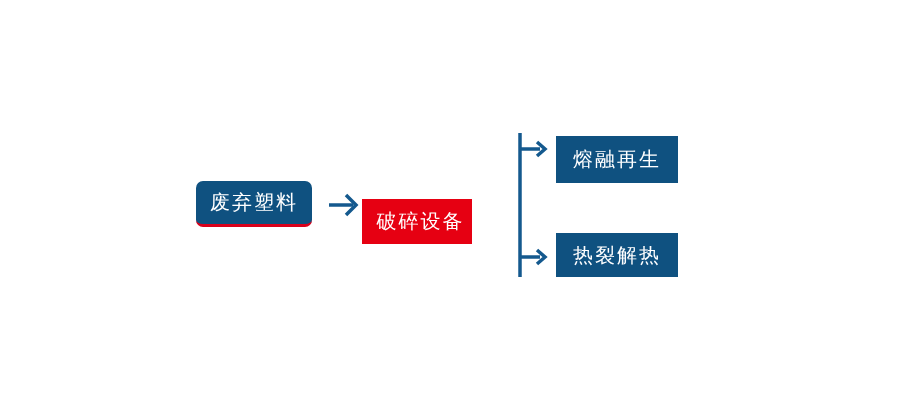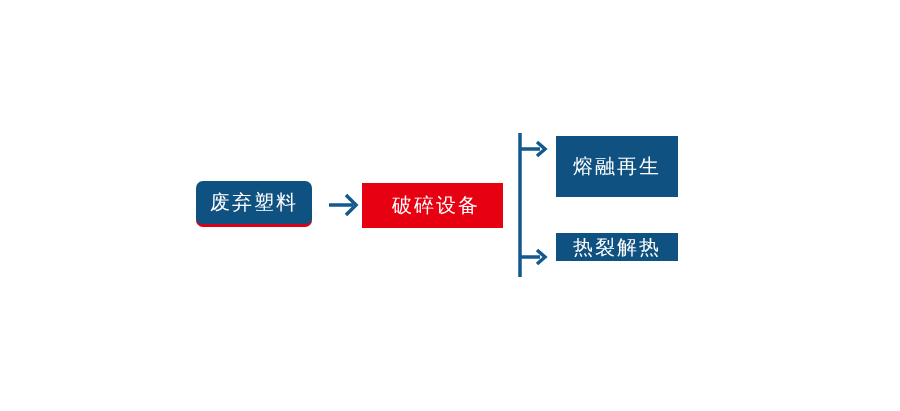--- a/index.html
+++ b/index.html
@@ -29,27 +29,27 @@
   }
   .node-blue { background: #0F5180; }
   .node-red  { background: #E60012; }
 
   #node-waste {
     left: 196px; top: 181px; width: 116px; height: 46px;
     border-bottom: 3px solid #D9001B;
     border-radius: 7px;
   }
   #node-crush {
-    left: 362px; top: 183px; width: 141px; height: 45px; padding-left: 7px;
+    left: 362px; top: 199px; width: 110px; height: 45px; padding-left: 7px;
   }
   #node-melt {
-    left: 556px; top: 136px; width: 122px; height: 61px;
+    left: 556px; top: 136px; width: 122px; height: 47px;
   }
   #node-pyro {
-    left: 556px; top: 233px; width: 122px; height: 28px;
+    left: 556px; top: 233px; width: 122px; height: 44px;
   }
 
   svg.connector {
     position: absolute;
     overflow: visible;
   }
   svg.connector line,
   svg.connector polyline {
     stroke: #14598E;
     stroke-width: 3.5;

